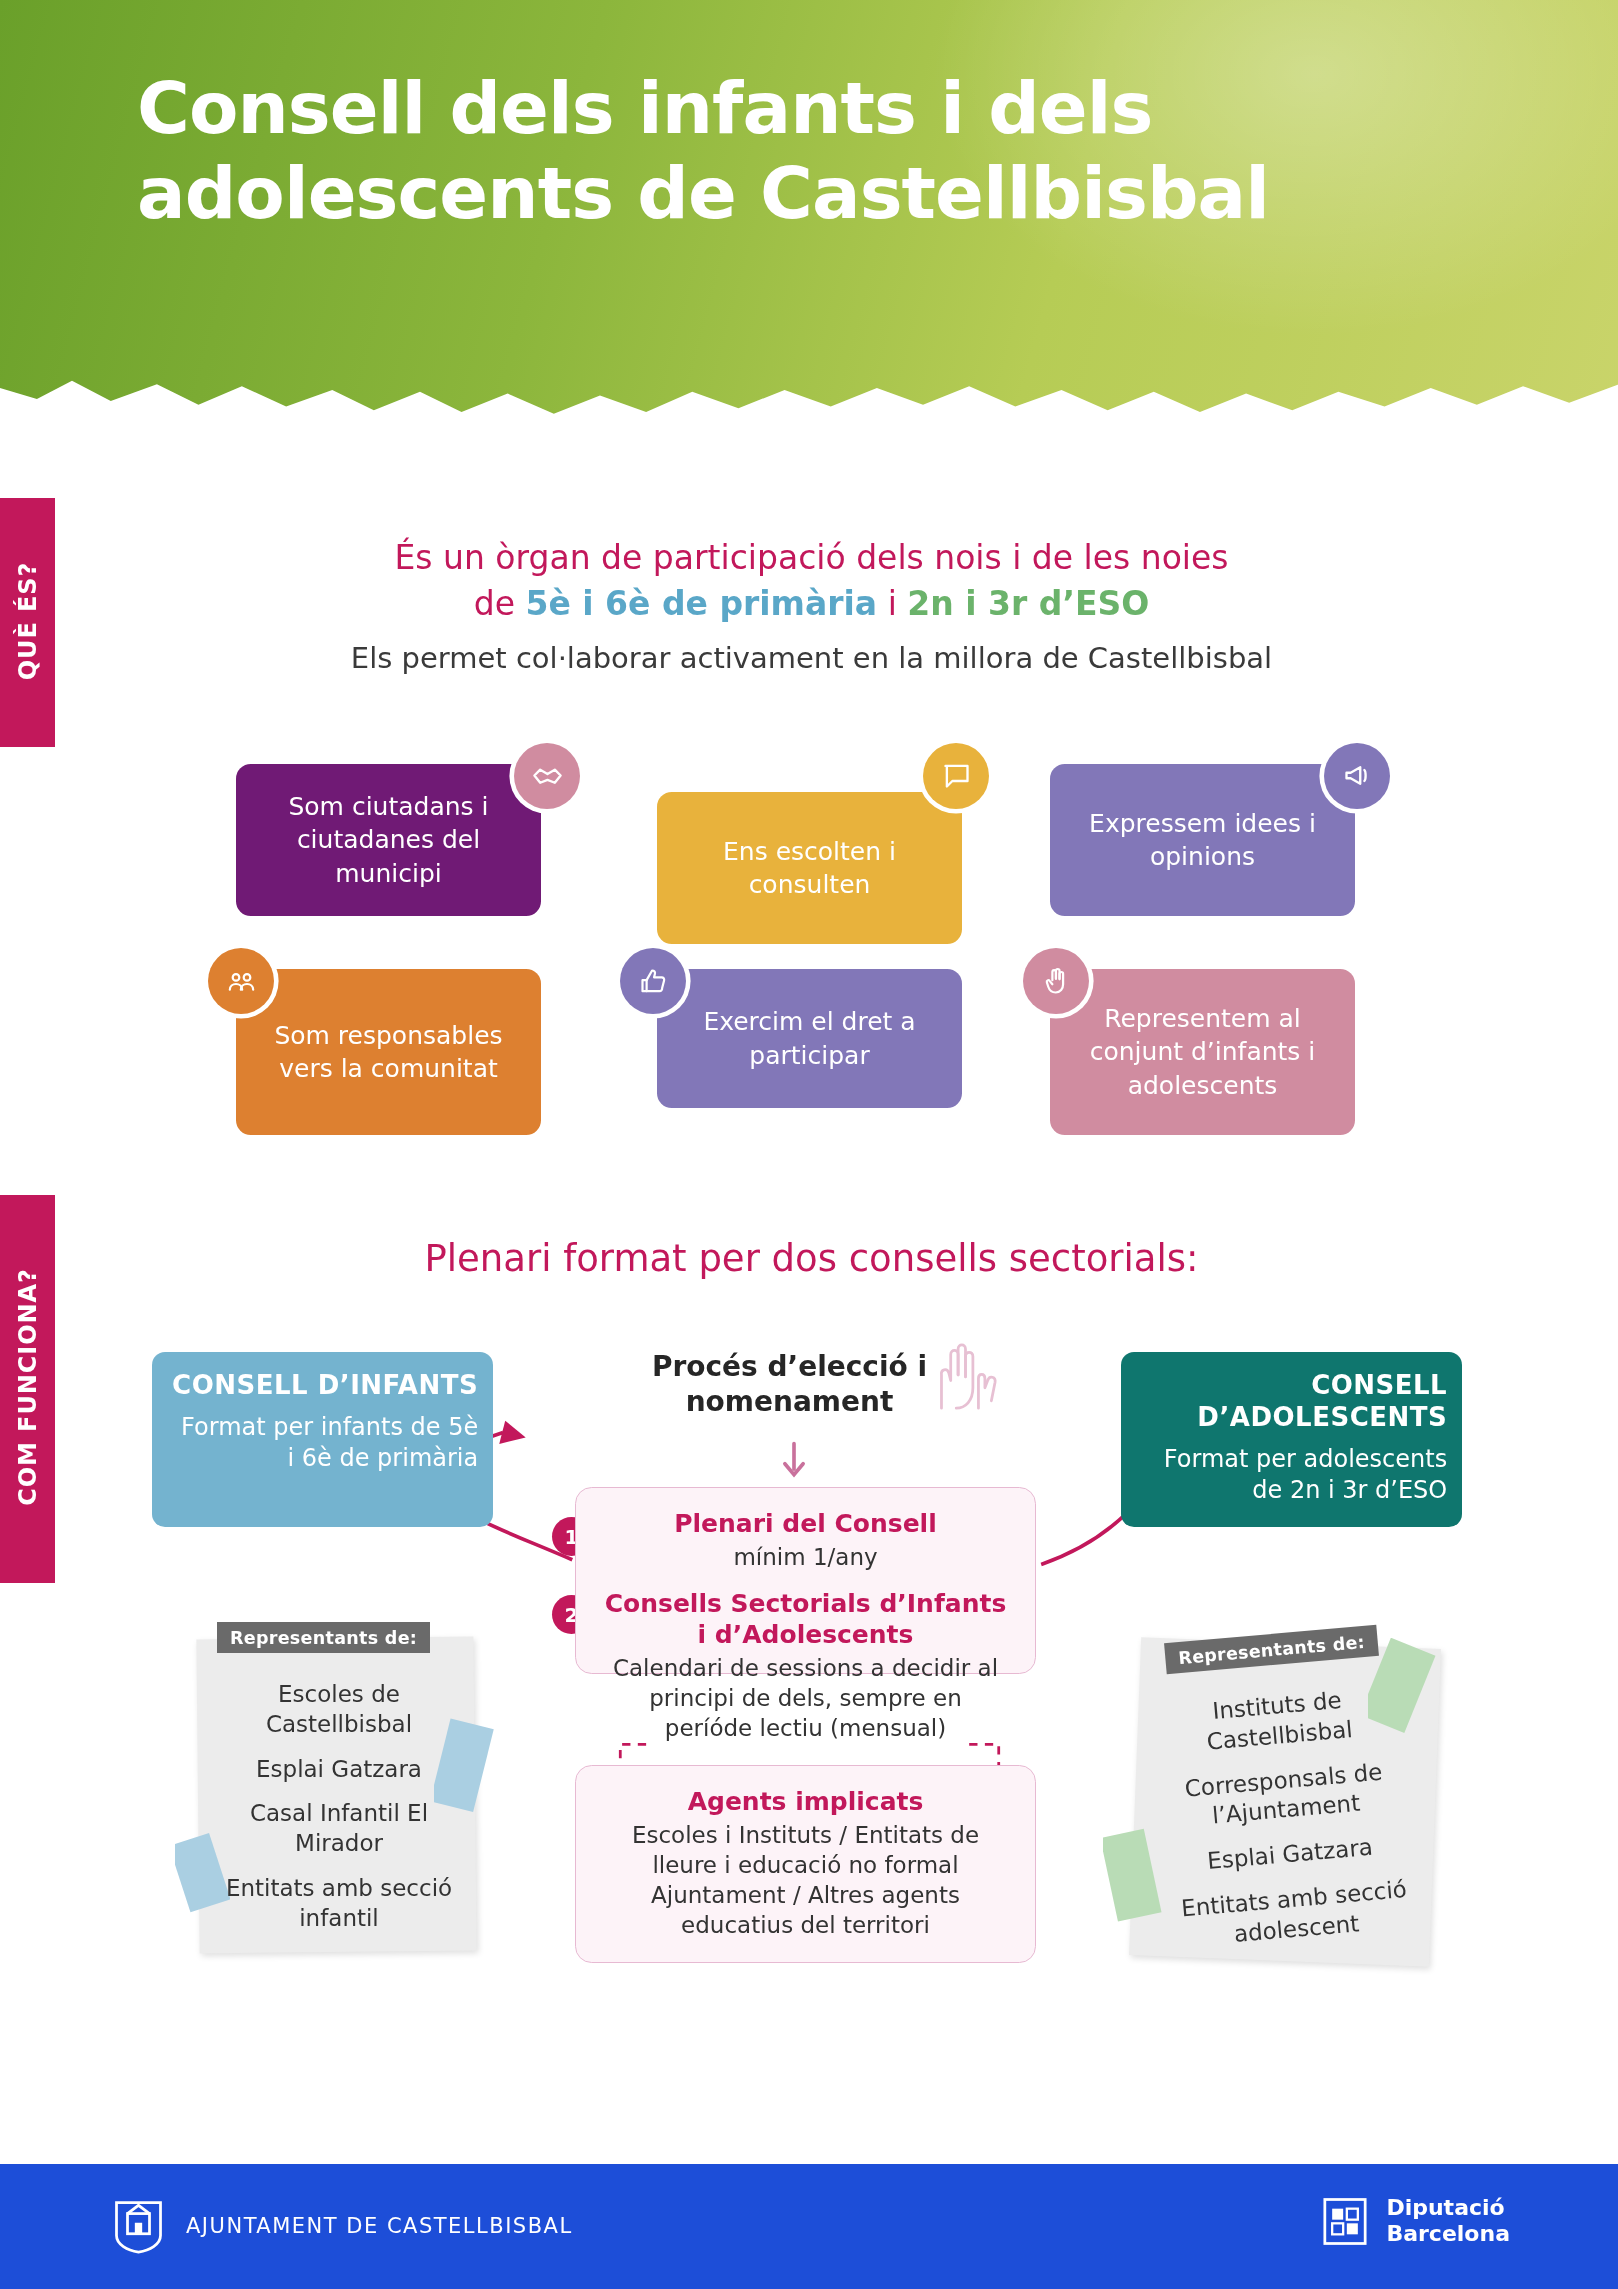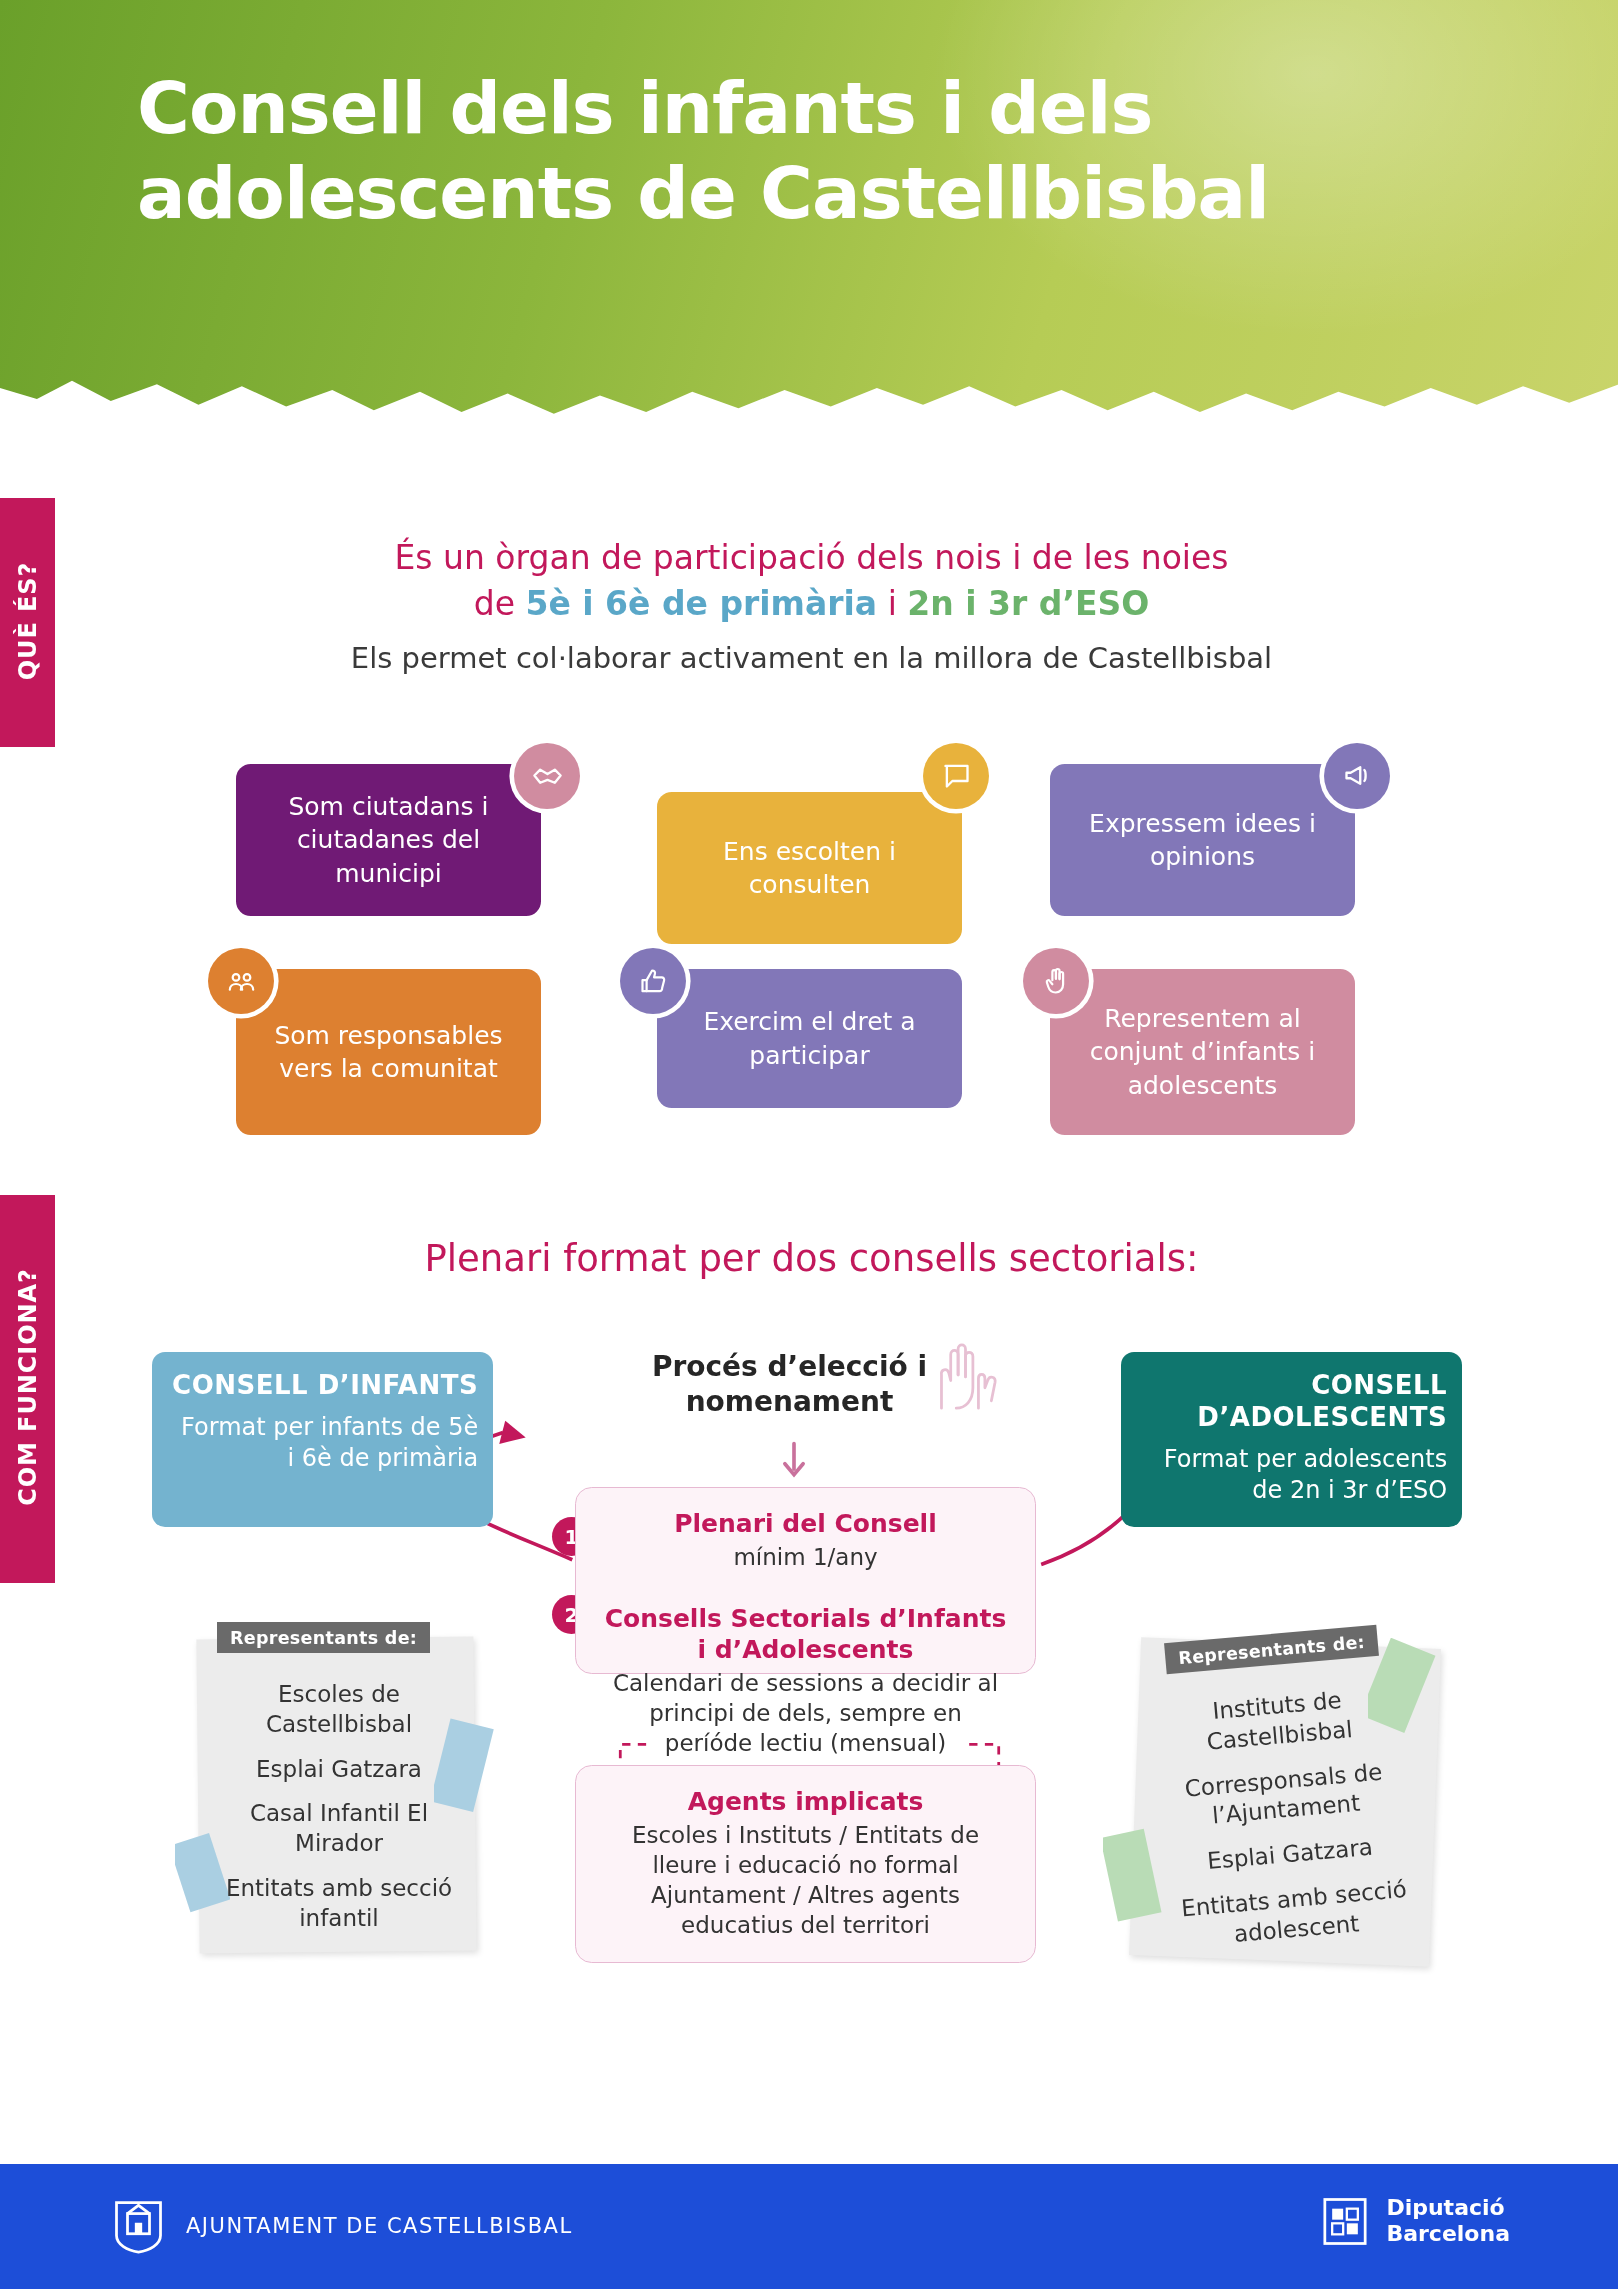--- a/index.html
+++ b/index.html
@@ -272,21 +272,21 @@
         <path d="M5 26 L15 38 L25 26" fill="none"></path>
     </svg>
   </div>
 
   <div class="num" id="num-1">1</div>
   <div class="num" id="num-2">2</div>
 
   <div class="center-card" id="plenari-card">
     <div class="c-h">Plenari del Consell</div>
     <div class="c-t">mínim 1/any</div>
-    <div class="c-h" style="margin-top:30px">Consells Sectorials d’Infants i d’Adolescents</div>
+    <div class="c-h" style="margin-top:15px">Consells Sectorials d’Infants i d’Adolescents</div>
     <div class="c-t">Calendari de sessions a decidir al principi de dels, sempre en períóde lectiu (mensual)</div>
   </div>
 
   <div class="center-card" id="agents-card">
     <div class="c-h">Agents implicats</div>
     <div class="c-t">Escoles i Instituts / Entitats de lleure i educació no formal Ajuntament / Altres agents educatius del territori</div>
   </div>
 
   <div class="note" id="note-left"></div>
   <svg class="tape" style="left:175px;top:503px;" width="55" height="83" viewBox="0 0 60 90">

